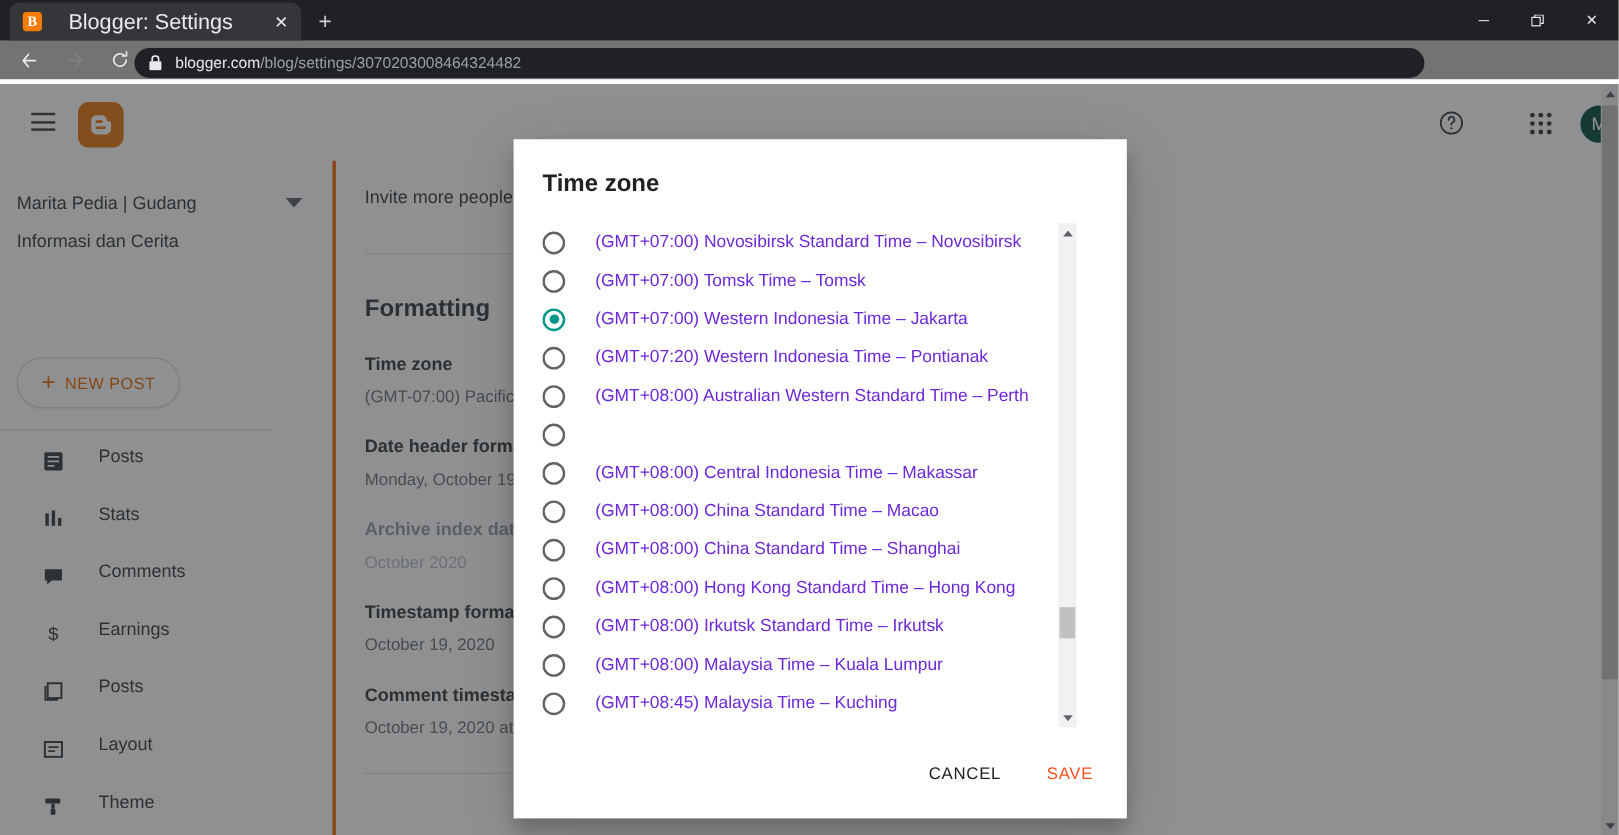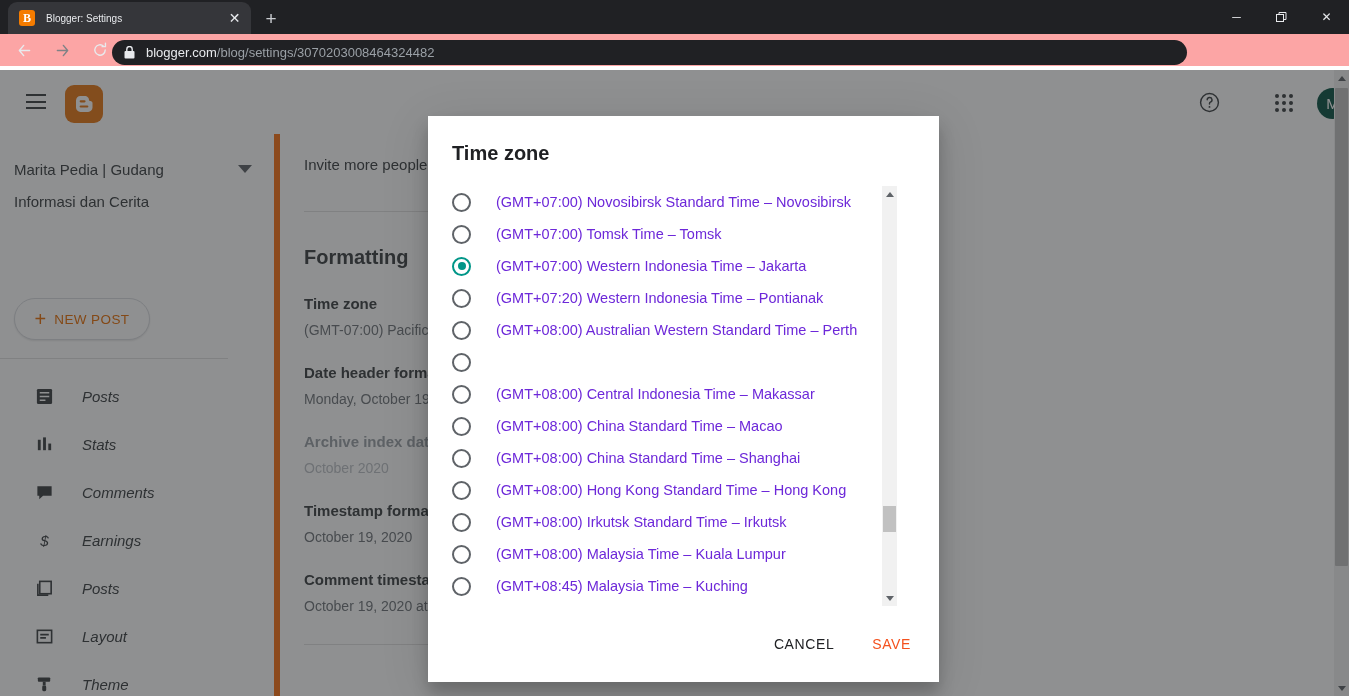--- a/index.html
+++ b/index.html
@@ -23,21 +23,21 @@
   .tab-favicon {
     width: 16px; height: 16px; border-radius: 3px; background: #f57c00;
     flex: 0 0 16px; position: relative; display: flex;
     align-items: center; justify-content: center;
   }
   .tab-favicon span {
     color: #fff; font-size: 12px; font-weight: bold; line-height: 1;
     font-family: "Liberation Serif", serif;
   }
   .tab-title {
-    flex: 1; color: #e8eaed; font-size: 10px; margin-left: 11px;
+    flex: 1; color: #e8eaed; font-size: 18px; margin-left: 22px;
     white-space: nowrap; overflow: hidden; text-overflow: ellipsis;
   }
   .tab-close {
     width: 17px; height: 17px; color: #e8eaed; font-size: 14px;
     display: flex; align-items: center; justify-content: center;
     border-radius: 50%; line-height: 1;
   }
   .newtab {
     position: absolute; left: 258px; top: 5px; width: 26px; height: 26px;
     color: #c9ccd0; font-size: 19px; display: flex;
@@ -46,21 +46,21 @@
   .wincontrols {
     position: absolute; right: 0; top: 0; height: 34px; display: flex;
   }
   .wincontrols div {
     width: 45px; height: 34px; display: flex; align-items: center;
     justify-content: center; color: #e8eaed; font-size: 12px;
   }
 
   .chrome-toolbar {
     position: absolute; top: 34px; left: 0; width: 1349px; height: 32px;
-    background: #fca5a5; display: flex; align-items: center;
+    background: #737373; display: flex; align-items: center;
   }
   .navbtn {
     width: 28px; height: 28px; margin-left: 10px; color: #e8eaed;
     display: flex; align-items: center; justify-content: center;
     font-size: 17px; border-radius: 50%;
   }
   .navbtn.disabled { color: #7f8286; }
   .omnibox {
     position: absolute; left: 112px; top: 6px; width: 1075px; height: 25px;
     background: #202124; border-radius: 13px; display: flex;
@@ -127,21 +127,21 @@
   .appsgrid i { width: 4px; height: 4px; border-radius: 50%; background: #3c4043; display: block; }
   .user-avatar {
     position: absolute; left: 1317px; top: 88px; width: 31px; height: 31px;
     border-radius: 50%; background: #0b5344; color: #fff; font-size: 15px;
     display: flex; align-items: center; justify-content: center;
   }
 
   
   .sidebar {
     position: absolute; top: 64px; left: 0; width: 280px; height: 562px;
-    background: #fff; border-right: 6px solid #f97316;
+    background: #fff; border-right: 3px solid #f97316;
   }
   .blogtitle {
     position: absolute; left: 14px; top: 20px; width: 215px;
     font-size: 15px; color: #3c4043; line-height: 32px;
   }
   .blogcaret {
     position: absolute; left: 238px; top: 31px; width: 0; height: 0;
     border-left: 7px solid transparent; border-right: 7px solid transparent;
     border-top: 8px solid #5f6368;
   }
@@ -152,21 +152,21 @@
     box-shadow: 0 1px 2px rgba(0,0,0,0.10);
   }
   .newpost .plus { color: #e8710a; font-size: 20px; margin-right: 8px; line-height: 1; }
   .newpost .lbl { color: #e8710a; font-size: 13.5px; letter-spacing: 0.4px; }
   .sb-div {
     position: absolute; left: 0; top: 224px; width: 228px; height: 1px;
     background: #e0e0e0;
   }
   .navlist { position: absolute; top: 238px; left: 0; width: 280px; }
   .navitem {
-    height: 48px; display: flex; align-items: center; padding-left: 32px; font-style: italic;
+    height: 48px; display: flex; padding-left: 32px;
   }
   .navitem .ico {
     width: 24px; height: 24px; display: flex; align-items: center;
     justify-content: center; color: #3c4043; flex: 0 0 24px;
   }
   .navitem .txt { margin-left: 26px; font-size: 15px; color: #3c4043; }
 
   
   .content {
     position: absolute; top: 64px; left: 280px; width: 1054px; height: 562px;

